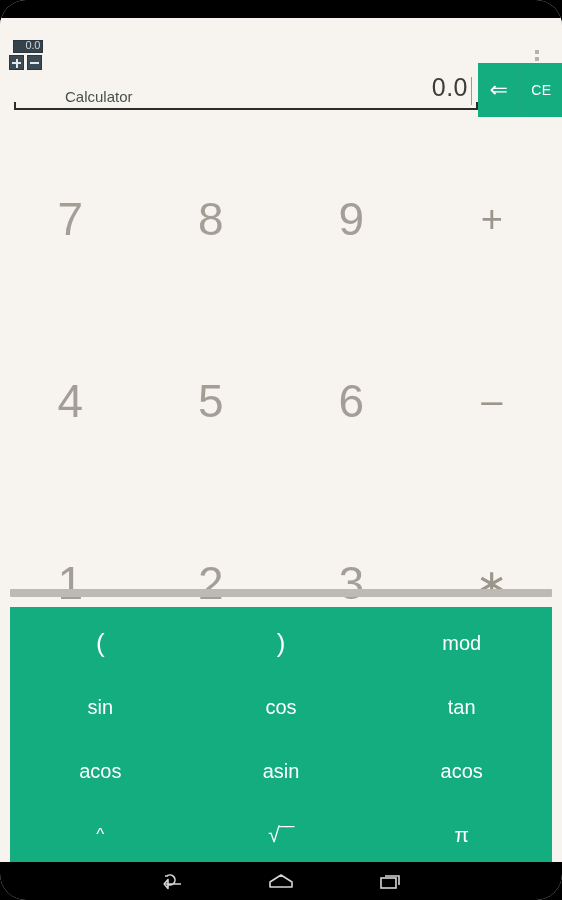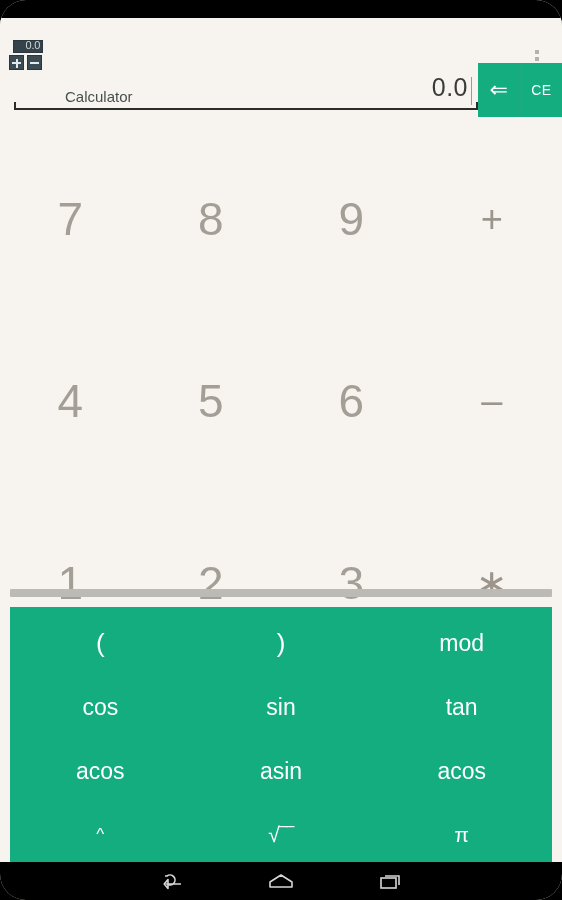--- a/index.html
+++ b/index.html
@@ -232,21 +232,21 @@
   #func-row-0 { top: 4px; }
   #func-row-1 { top: 68px; }
   #func-row-2 { top: 132px; }
   #func-row-3 { top: 196px; }
   .func-key {
     flex: 1;
     display: flex;
     align-items: center;
     justify-content: center;
     color: #ffffff;
-    font-size: 23px;
+    font-size: 20px;
     font-family: "Liberation Sans", sans-serif;
     cursor: pointer;
     user-select: none;
   }
   .func-key.paren { font-size: 26px; }
   .func-key.caret { font-size: 17px; }
   .func-key.sqrt  { font-size: 21px; }
   .func-key.pi    { font-size: 21px; }
 
   
@@ -347,22 +347,22 @@
 
   <div id="func-panel">
 
     <div class="func-row" id="func-row-0">
       <div class="func-key paren">(</div>
       <div class="func-key paren">)</div>
       <div class="func-key">mod</div>
     </div>
 
     <div class="func-row" id="func-row-1">
+      <div class="func-key">sin</div>
       <div class="func-key">cos</div>
-      <div class="func-key">sin</div>
       <div class="func-key">tan</div>
     </div>
 
     <div class="func-row" id="func-row-2">
       <div class="func-key">acos</div>
       <div class="func-key">asin</div>
       <div class="func-key">acos</div>
     </div>
 
     <div class="func-row" id="func-row-3">

